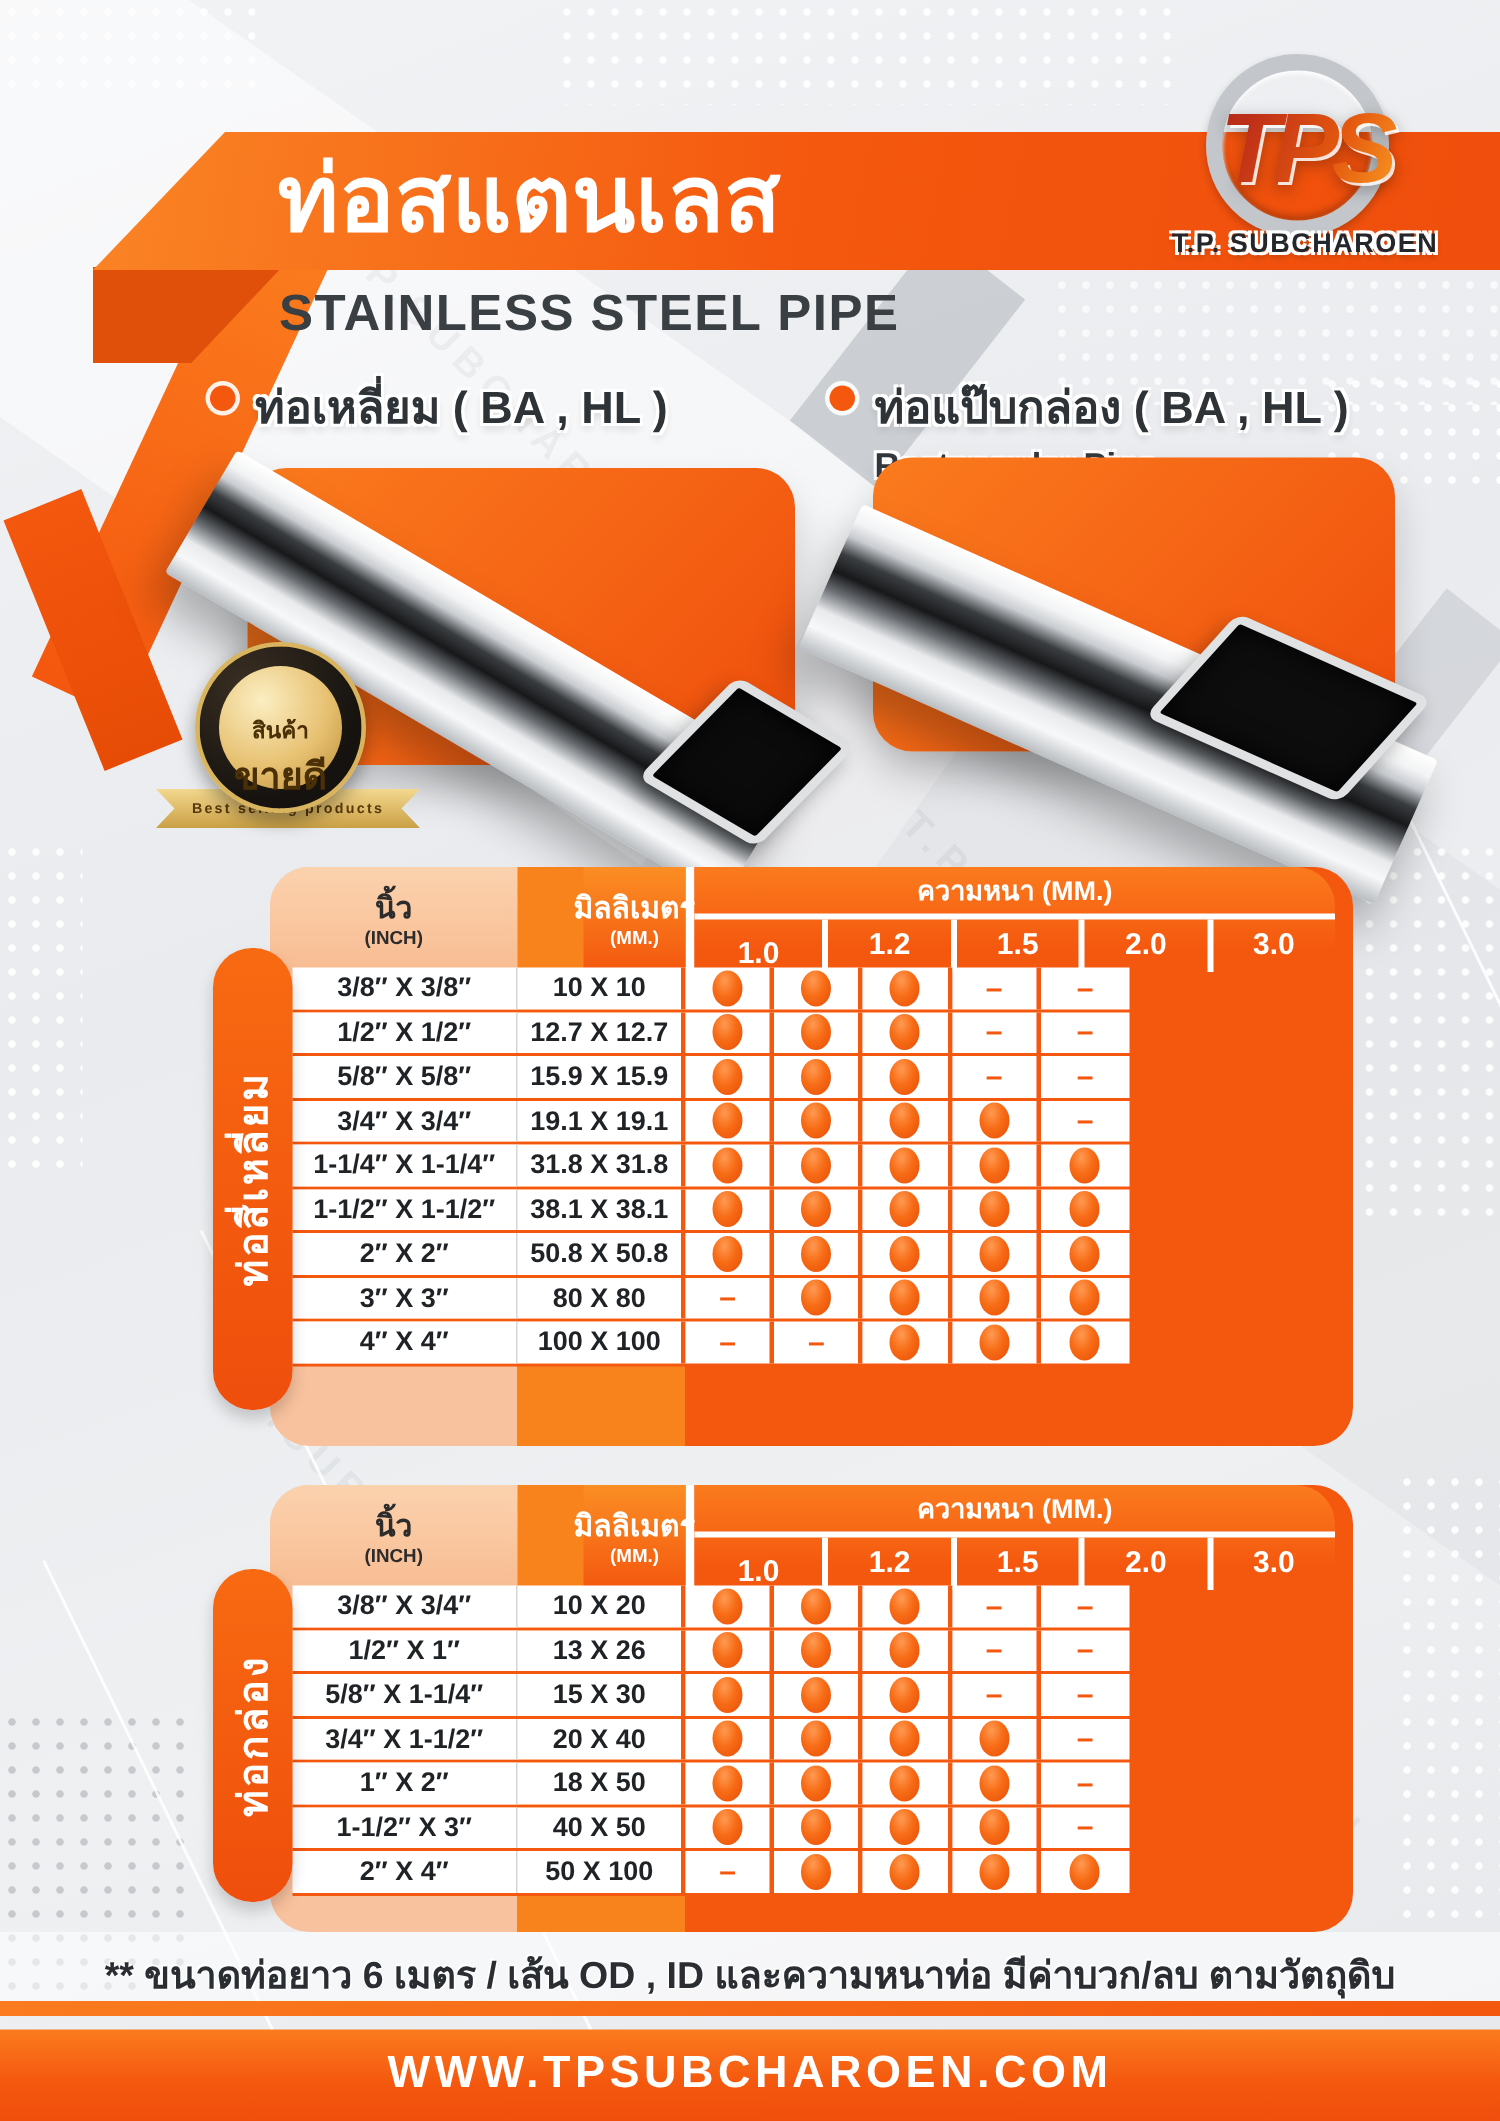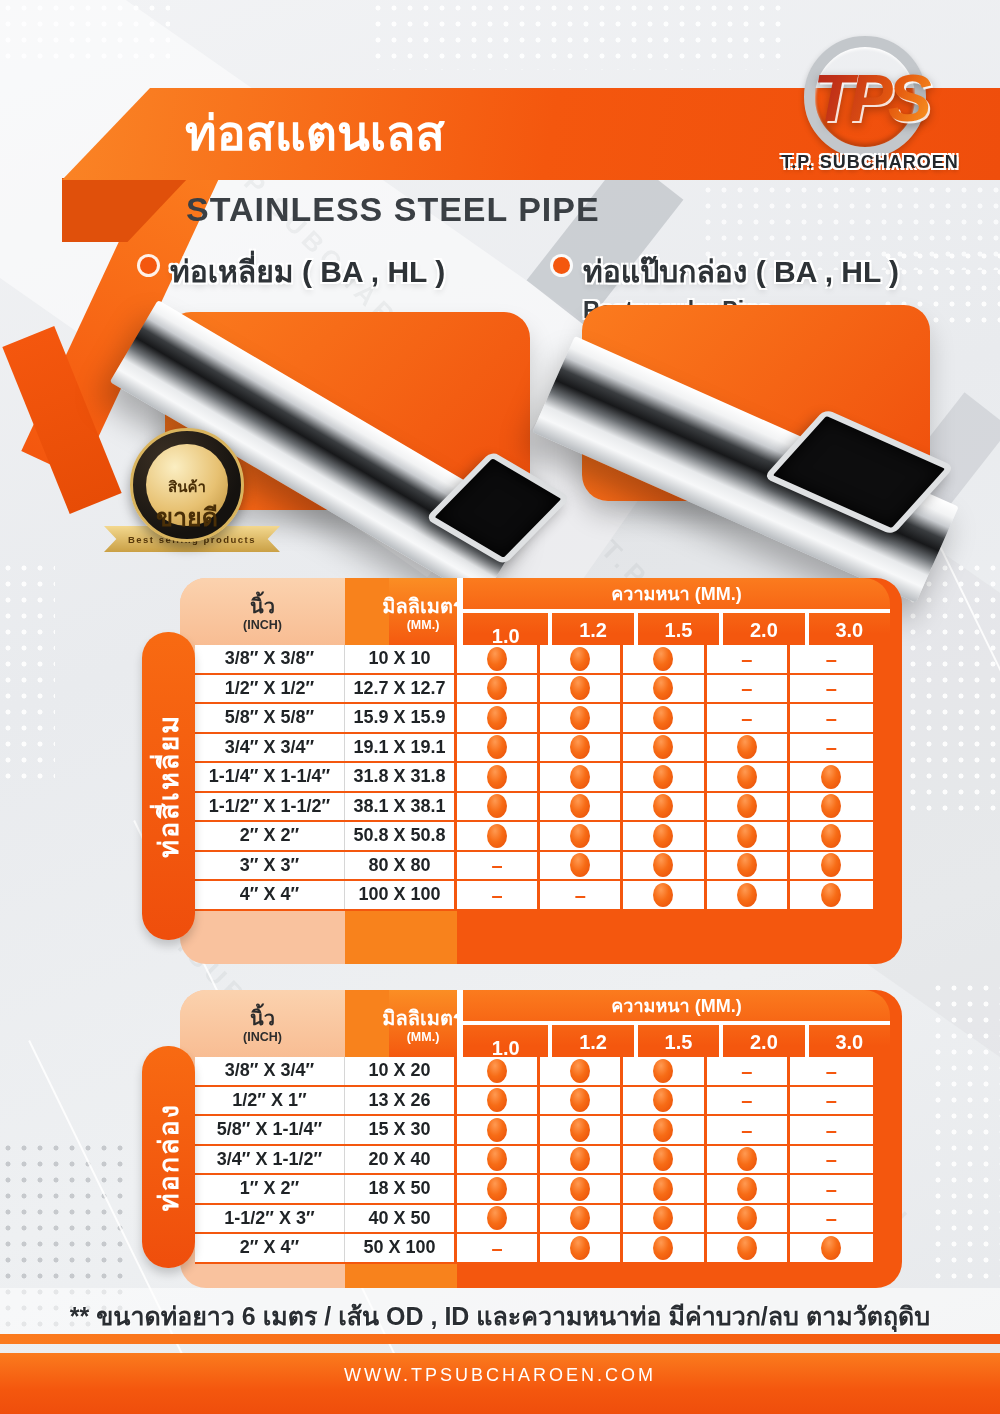--- a/index.html
+++ b/index.html
@@ -27,21 +27,21 @@
   
   .chev-a{position:absolute;left:88px;top:150px;width:64px;height:330px;background:linear-gradient(180deg,#FB7B1E,#F4570E);transform:rotate(25deg);}
   .chev-b{position:absolute;left:34px;top:330px;width:56px;height:180px;background:linear-gradient(180deg,#F4570E,#E74C06);transform:rotate(-22deg);}
   .banner-fold{position:absolute;left:62px;top:178px;width:126px;height:64px;background:#E0500B;clip-path:polygon(0 0,100% 0,52% 100%,0 100%);}
 
   
   .banner{position:absolute;left:0;top:88px;width:1000px;height:92px;
           background:linear-gradient(100deg,#FB8A28 0%,#F4570E 55%,#EF4E0C 100%);
           clip-path:polygon(15% 0,100% 0,100% 100%,6.2% 100%);}
   .title-th{position:absolute;left:185px;top:88px;height:92px;line-height:92px;
-            font-size:48px;font-weight:800;color:#fff;letter-spacing:0;}
+            font-size:62px;font-weight:800;color:#fff;letter-spacing:0;}
   .title-en{position:absolute;left:186px;top:190px;font-size:34px;font-weight:800;color:#3A3F44;letter-spacing:1px;}
 
   .logo{position:absolute;left:742px;top:34px;width:256px;height:158px;}
   .logo-ring{position:absolute;left:62px;top:2px;width:122px;height:122px;border-radius:50%;
              border:11px solid #c3c7cb;box-shadow:inset 0 2px 3px #fff,inset 0 -3px 5px rgba(0,0,0,.25),0 3px 6px rgba(0,0,0,.2);}
   .logo-acronym{position:absolute;left:0;top:26px;width:256px;text-align:center;
         font-size:66px;font-weight:900;font-style:italic;letter-spacing:-5px;
         background:linear-gradient(115deg,#8C1420 0%,#C03018 35%,#E4590F 58%,#F58A1E 72%,#7A3A00 100%);
         -webkit-background-clip:text;background-clip:text;color:transparent;
         filter:drop-shadow(2px 2px 0 rgba(255,255,255,.85)) drop-shadow(0 3px 5px rgba(0,0,0,.3));}
@@ -109,42 +109,42 @@
       display:flex;flex-direction:column;align-items:center;justify-content:center;margin-left:44px;}
   .h-main{font-size:20px;font-weight:800;line-height:1.2;}
   .h-sub{font-size:12.5px;font-weight:700;line-height:1.2;}
   .h-thick{border-left:6px solid #fff;background:linear-gradient(180deg,#FB7B1E 0%,#F4570E 80%);
       border-radius:0 26px 0 0;color:#fff;display:flex;flex-direction:column;}
   .h-span{height:35px;display:flex;align-items:center;justify-content:center;border-bottom:4px solid #fff;
       font-size:18px;font-weight:700;}
   .h-nums{flex:1;display:grid;grid-template-columns:repeat(5,1fr);}
   .h-nums div{display:flex;align-items:center;justify-content:center;font-size:20px;font-weight:700;border-left:4px solid #fff;}
   .h-nums div:first-child{border-left:none;margin-top:12px;}
-  .tbody{position:relative;margin-left:15px;width:678px;z-index:1;}
+  .tbody{position:relative;margin-left:15px;width:558px;z-index:1;}
   .trow{display:grid;grid-template-columns:150px 112px repeat(5,1fr);height:29.5px;border-bottom:2.5px solid var(--orange);}
   .cell{background:#fff;display:flex;align-items:center;justify-content:center;
         font-size:18px;font-weight:700;color:#1F2326;}
   .c-inch{border-right:1px solid #d6d6d6;}
   .c-mm{border-right:3px solid var(--orange);}
   .c-t{border-right:3px solid var(--orange);}
   .c-t.last{border-right:none;}
   .dot{width:20px;height:24px;border-radius:50%;
        background:radial-gradient(ellipse at 40% 28%,#ff9a52 0%,#f76c16 45%,#e74c06 100%);}
   .dash{color:var(--orange);font-weight:800;font-size:20px;line-height:1;}
 
   
   .footnote-band{position:absolute;left:0;top:1288px;width:1000px;height:50px;background:rgba(255,255,255,.55);}
   .footnote{position:absolute;left:0;top:1296px;width:1000px;text-align:center;
       font-size:25px;font-weight:800;color:#2A2E33;
       text-shadow:-1px -1px 0 rgba(255,255,255,.8),1px 1px 0 rgba(255,255,255,.8);}
   .strip{position:absolute;left:0;top:1334px;width:1000px;height:10px;background:linear-gradient(90deg,#FB7B1E,#F4570E);}
   .footer-bar{position:absolute;left:0;top:1353px;width:1000px;height:61px;
       background:linear-gradient(180deg,#FB7B1E 0%,#F4570E 60%,#EF4E0C 100%);
       display:flex;align-items:flex-start;justify-content:center;padding-top:12px;}
-  .footer-bar span{color:#fff;font-size:18px;font-weight:400;letter-spacing:3px;}
+  .footer-bar span{color:#fff;font-size:30px;font-weight:700;letter-spacing:3px;}
 </style>
 </head>
 <body>
 
 <div class="page">
 
   <div class="diag big1"></div>
   <div class="diag big2"></div>
   <div class="dots" style="left:0;top:0;width:170px;height:60px;"></div>
   <div class="dots" style="left:370px;top:0;width:420px;height:70px;"></div>

